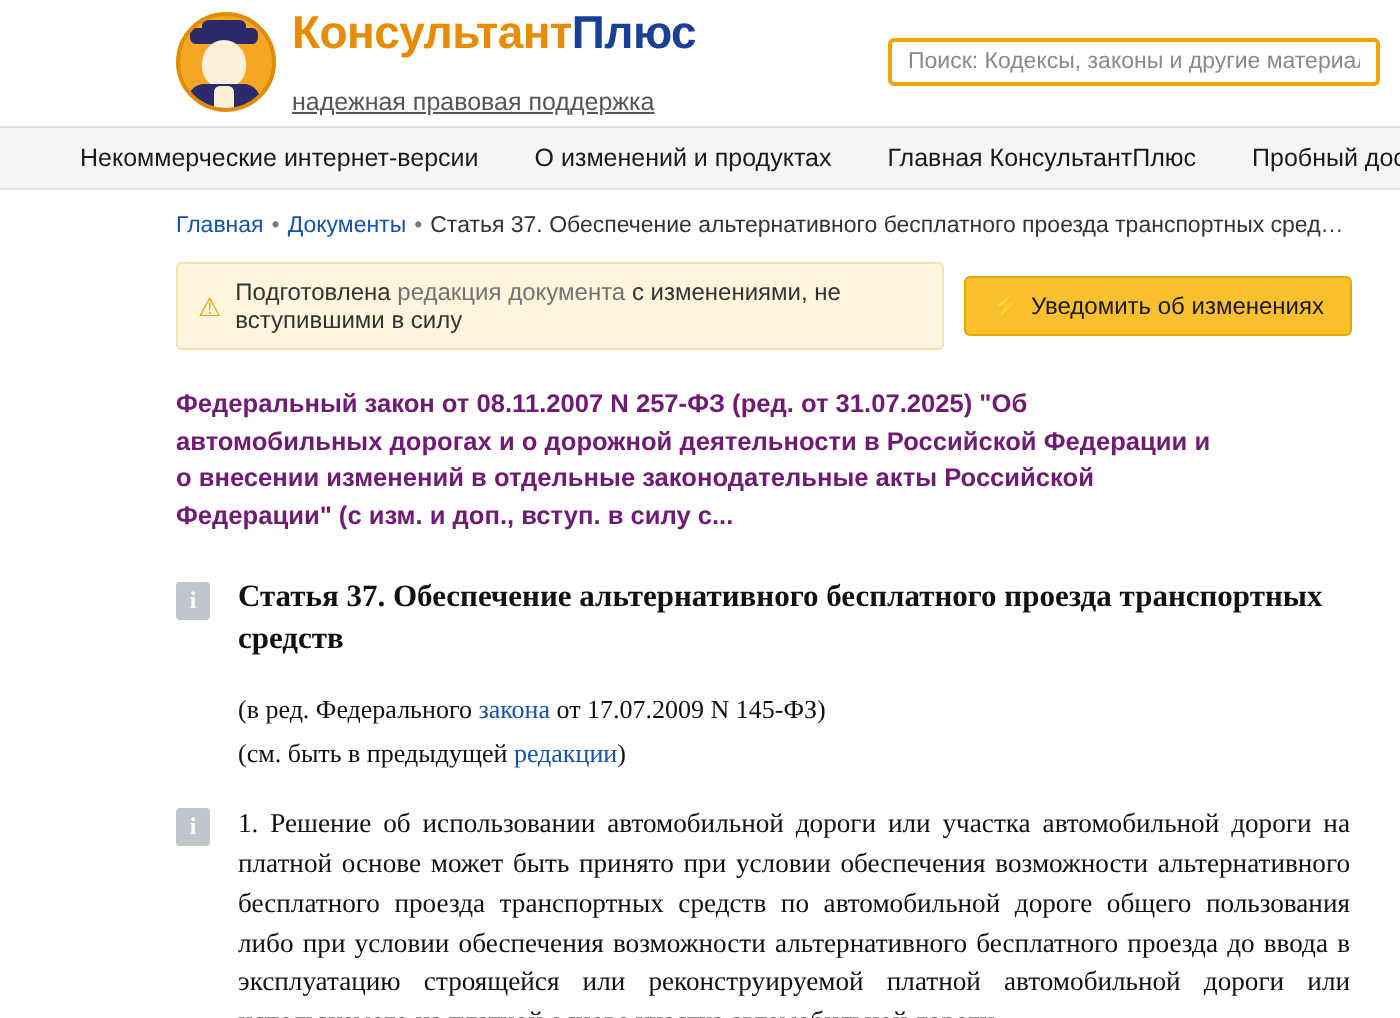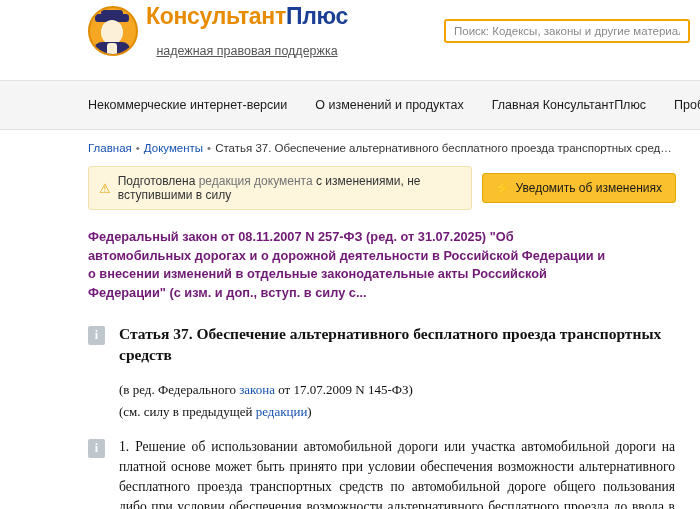--- a/index.html
+++ b/index.html
@@ -22,21 +22,20 @@
     display: flex;
     align-items: center;
     background: #ffffff;
     border-bottom: 1px solid #ffffff;
     padding: 0 0 0 0;
   }
   .logo-block {
     display: flex;
     align-items: center;
     margin-left: 88px;
-    text-align: center;
   }
   .logo-badge {
     width: 46px;
     height: 46px;
     border-radius: 50%;
     background: #f5a623;
     border: 2px solid #e08c00;
     position: relative;
     overflow: hidden;
     flex: none;
@@ -117,29 +116,28 @@
     font-size: 11.5px;
     color: #777;
     font-family: "Liberation Sans", sans-serif;
     outline: none;
     background: #fff;
   }
   .search-input::placeholder { color: #8a8a8a; }
 
   
   .nav {
-    height: 50px;
+    height: 32px;
     background: #f5f5f5;
     border-top: 1px solid #e2e2e2;
     border-bottom: 1px solid #e2e2e2;
     display: flex;
     align-items: center;
-    padding-left: 88px;
+    padding-left: 40px;
     box-sizing: border-box;
-    margin-top: 17px;
   }
   .nav a {
     font-size: 12.5px;
     color: #1a1a1a;
     text-decoration: none;
     margin-right: 28px;
     white-space: nowrap;
   }
 
   
@@ -313,21 +311,21 @@
   <div class="article-block">
     <div class="info-icon">i</div>
     <div class="article-body">
       <div class="article-heading">Статья 37. Обеспечение альтернативного бесплатного проезда транспортных средств</div>
       <div class="article-meta">
         <span>(в ред. Федерального</span>
         <a href="#">закона</a>
         <span>от 17.07.2009 N 145-ФЗ)</span>
       </div>
       <div class="article-meta" style="margin-top:2px;">
-        <span>(см. силу в предыдущей</span>
+        <span>(см. быть в предыдущей</span>
         <a href="#">редакции</a><span>)</span>
       </div>
     </div>
   </div>
 
   <div class="para-block">
     <div class="info-icon">i</div>
     <div class="para-text">1. Решение об использовании автомобильной дороги или участка автомобильной дороги на платной основе может быть принято при условии обеспечения возможности альтернативного бесплатного проезда транспортных средств по автомобильной дороге общего пользования либо при условии обеспечения возможности альтернативного бесплатного проезда до ввода в эксплуатацию строящейся или реконструируемой платной автомобильной дороги или используемого на платной основе участка автомобильной дороги.</div>
   </div>
 

